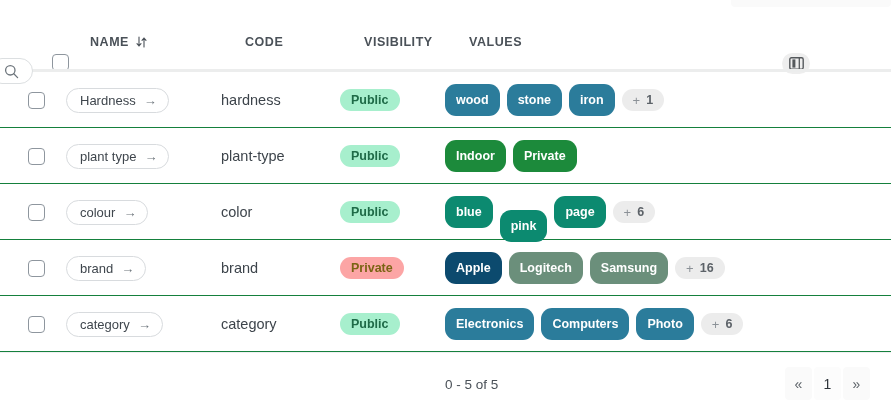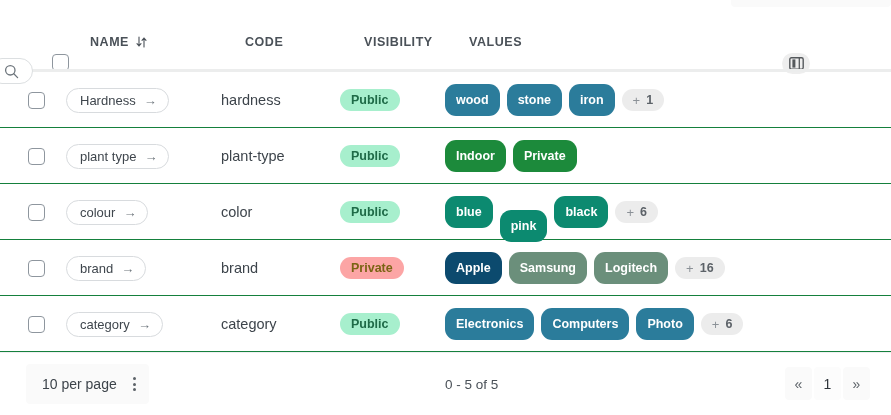--- a/index.html
+++ b/index.html
@@ -250,21 +250,21 @@
         <div class="cell c-code">
           <span class="code-text">color</span>
         </div>
         <div class="cell c-vis">
           <span class="badge badge-public">Public</span>
         </div>
         <div class="cell c-val">
           <div class="tags">
             <span class="tag" style="background: rgb(12, 138, 112);">blue</span>
             <span class="tag" style="background: rgb(12, 138, 112); margin-top: 28px;">pink</span>
-            <span class="tag" style="background: rgb(12, 138, 112);">black</span>
+            <span class="tag" style="background: rgb(12, 138, 112);">page</span>
             <span class="tag-more">
               <span class="plus">+</span>
               <span>6</span>
             </span>
           </div>
         </div>
       </div>
       <div class="row">
         <div class="cell c-chk">
           <div class="chk"></div>
@@ -277,22 +277,22 @@
         </div>
         <div class="cell c-code">
           <span class="code-text">brand</span>
         </div>
         <div class="cell c-vis">
           <span class="badge badge-private">Private</span>
         </div>
         <div class="cell c-val">
           <div class="tags">
             <span class="tag" style="background: #0c4a6e; text-align: center;">Apple</span>
+            <span class="tag" style="background: rgb(107, 143, 123);">Logitech</span>
             <span class="tag" style="background: rgb(107, 143, 123);">Samsung</span>
-            <span class="tag" style="background: rgb(107, 143, 123);">Logitech</span>
             <span class="tag-more">
               <span class="plus">+</span>
               <span>16</span>
             </span>
           </div>
         </div>
       </div>
       <div class="row">
         <div class="cell c-chk">
           <div class="chk"></div>
@@ -317,28 +317,20 @@
             <span class="tag-more">
               <span class="plus">+</span>
               <span>6</span>
             </span>
           </div>
         </div>
       </div>
     </div>
 
   <div class="tfoot">
-    <div class="perpage">
-      <span>10 per page</span>
-      <span class="dots">
-          <i></i>
-          <i></i>
-          <i></i>
-        </span>
-    </div>
 
     <div class="range">0 - 5 of 5</div>
 
     <div class="pager">
       <div class="pg">«</div>
       <div class="pg pg-num">1</div>
       <div class="pg">»</div>
     </div>
   </div>
 

